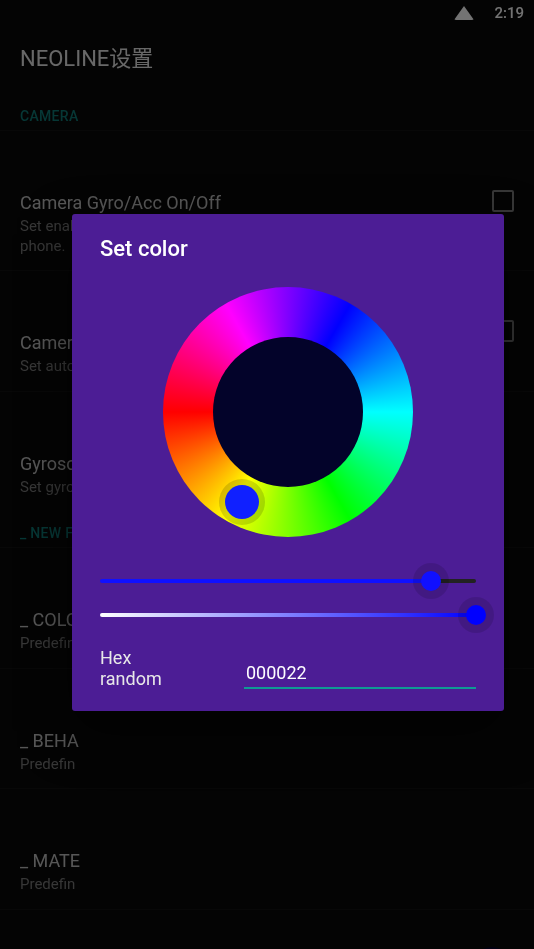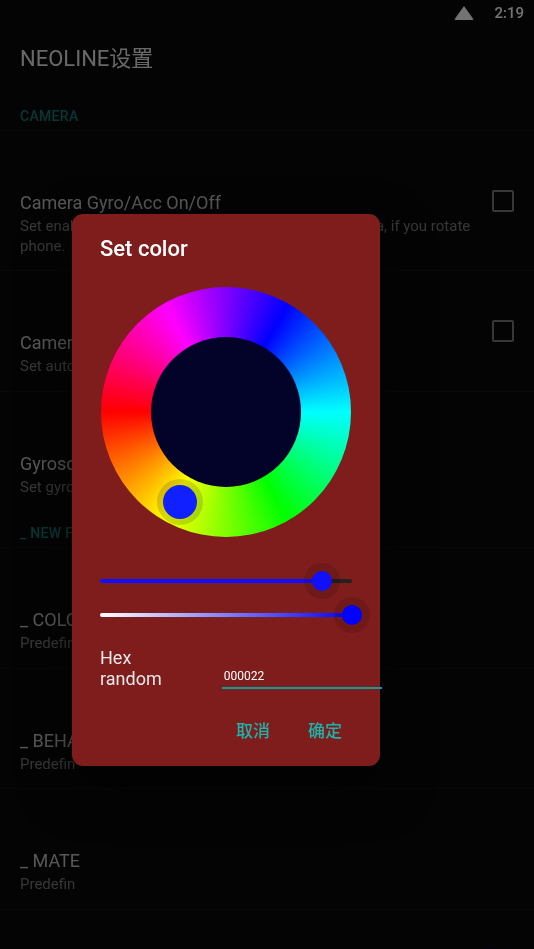--- a/index.html
+++ b/index.html
@@ -73,23 +73,23 @@
   }
   .dim-overlay {
     position: absolute;
     inset: 0;
     background: rgba(0,0,0,0.55);
   }
   .dialog {
     position: absolute;
     left: 72px;
     top: 214px;
-    width: 308px;
-    background: #7f1d1d;
-    border-radius: 11px;
+    width: 432px;
+    background: #4c1d95;
+    border-radius: 3px;
     box-shadow: 0 20px 50px rgba(0,0,0,0.6);
     padding: 22px 28px 10px 28px;
     color: #fff;
   }
   .dlg-title {
     font-size: 22px;
     font-weight: 500;
     margin-bottom: 26px;
   }
   .wheel-wrap {
@@ -156,21 +156,21 @@
   .hex-label {
     font-size: 18px;
     color: #e8e8e8;
   }
   .hex-input {
     flex: 1;
     background: transparent;
     border: none;
     border-bottom: 2px solid #0f9a94;
     color: #fff;
-    font-size: 12px;
+    font-size: 18px;
     padding: 4px 2px;
     outline: none;
     font-family: inherit;
   }
   .dlg-buttons {
     display: flex;
     justify-content: flex-end;
     gap: 30px;
     padding: 10px 6px 8px 0;
   }
@@ -281,17 +281,13 @@
   <div class="slider-row">
     <div class="slider-track val-track"></div>
     <div class="slider-thumb val-thumb"></div>
   </div>
 
   <div class="hex-row">
     <span class="hex-label">Hex random</span>
     <input class="hex-input" value="000022" style="">
   </div>
 
-  <div class="dlg-buttons">
-    <span class="dlg-btn">取消</span>
-    <span class="dlg-btn">确定</span>
-  </div>
 </div>
 
 </body></html>

